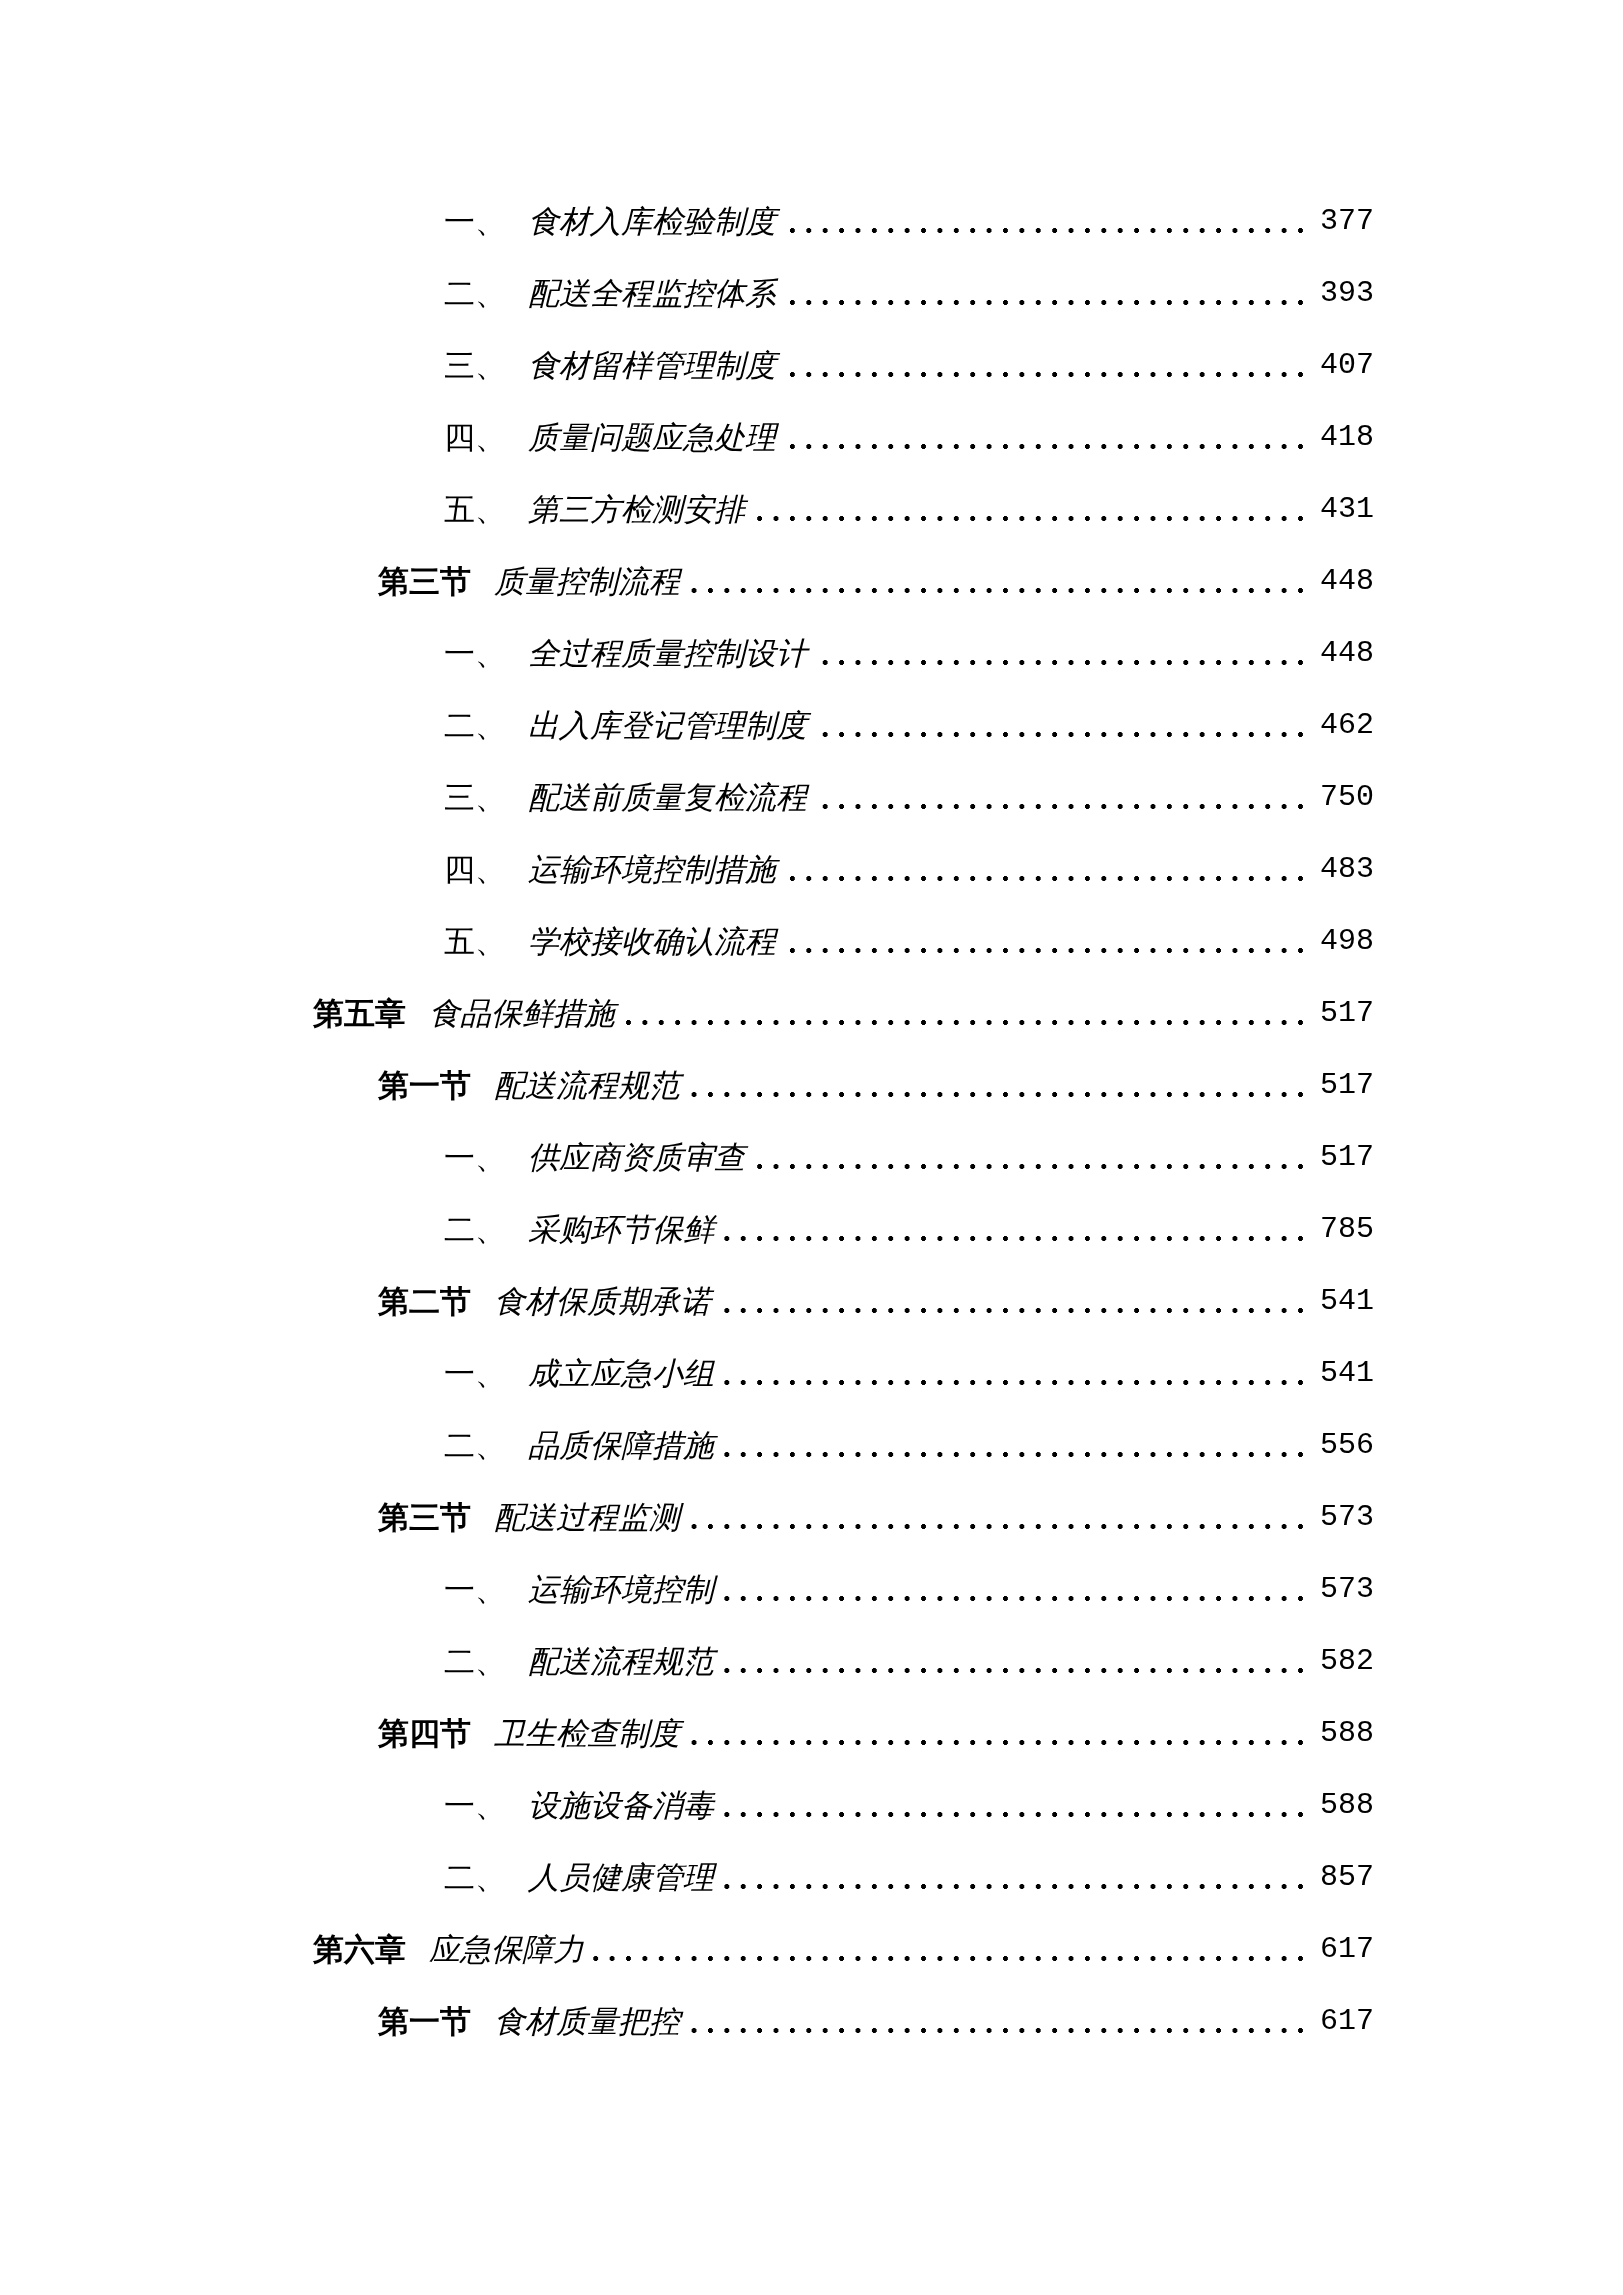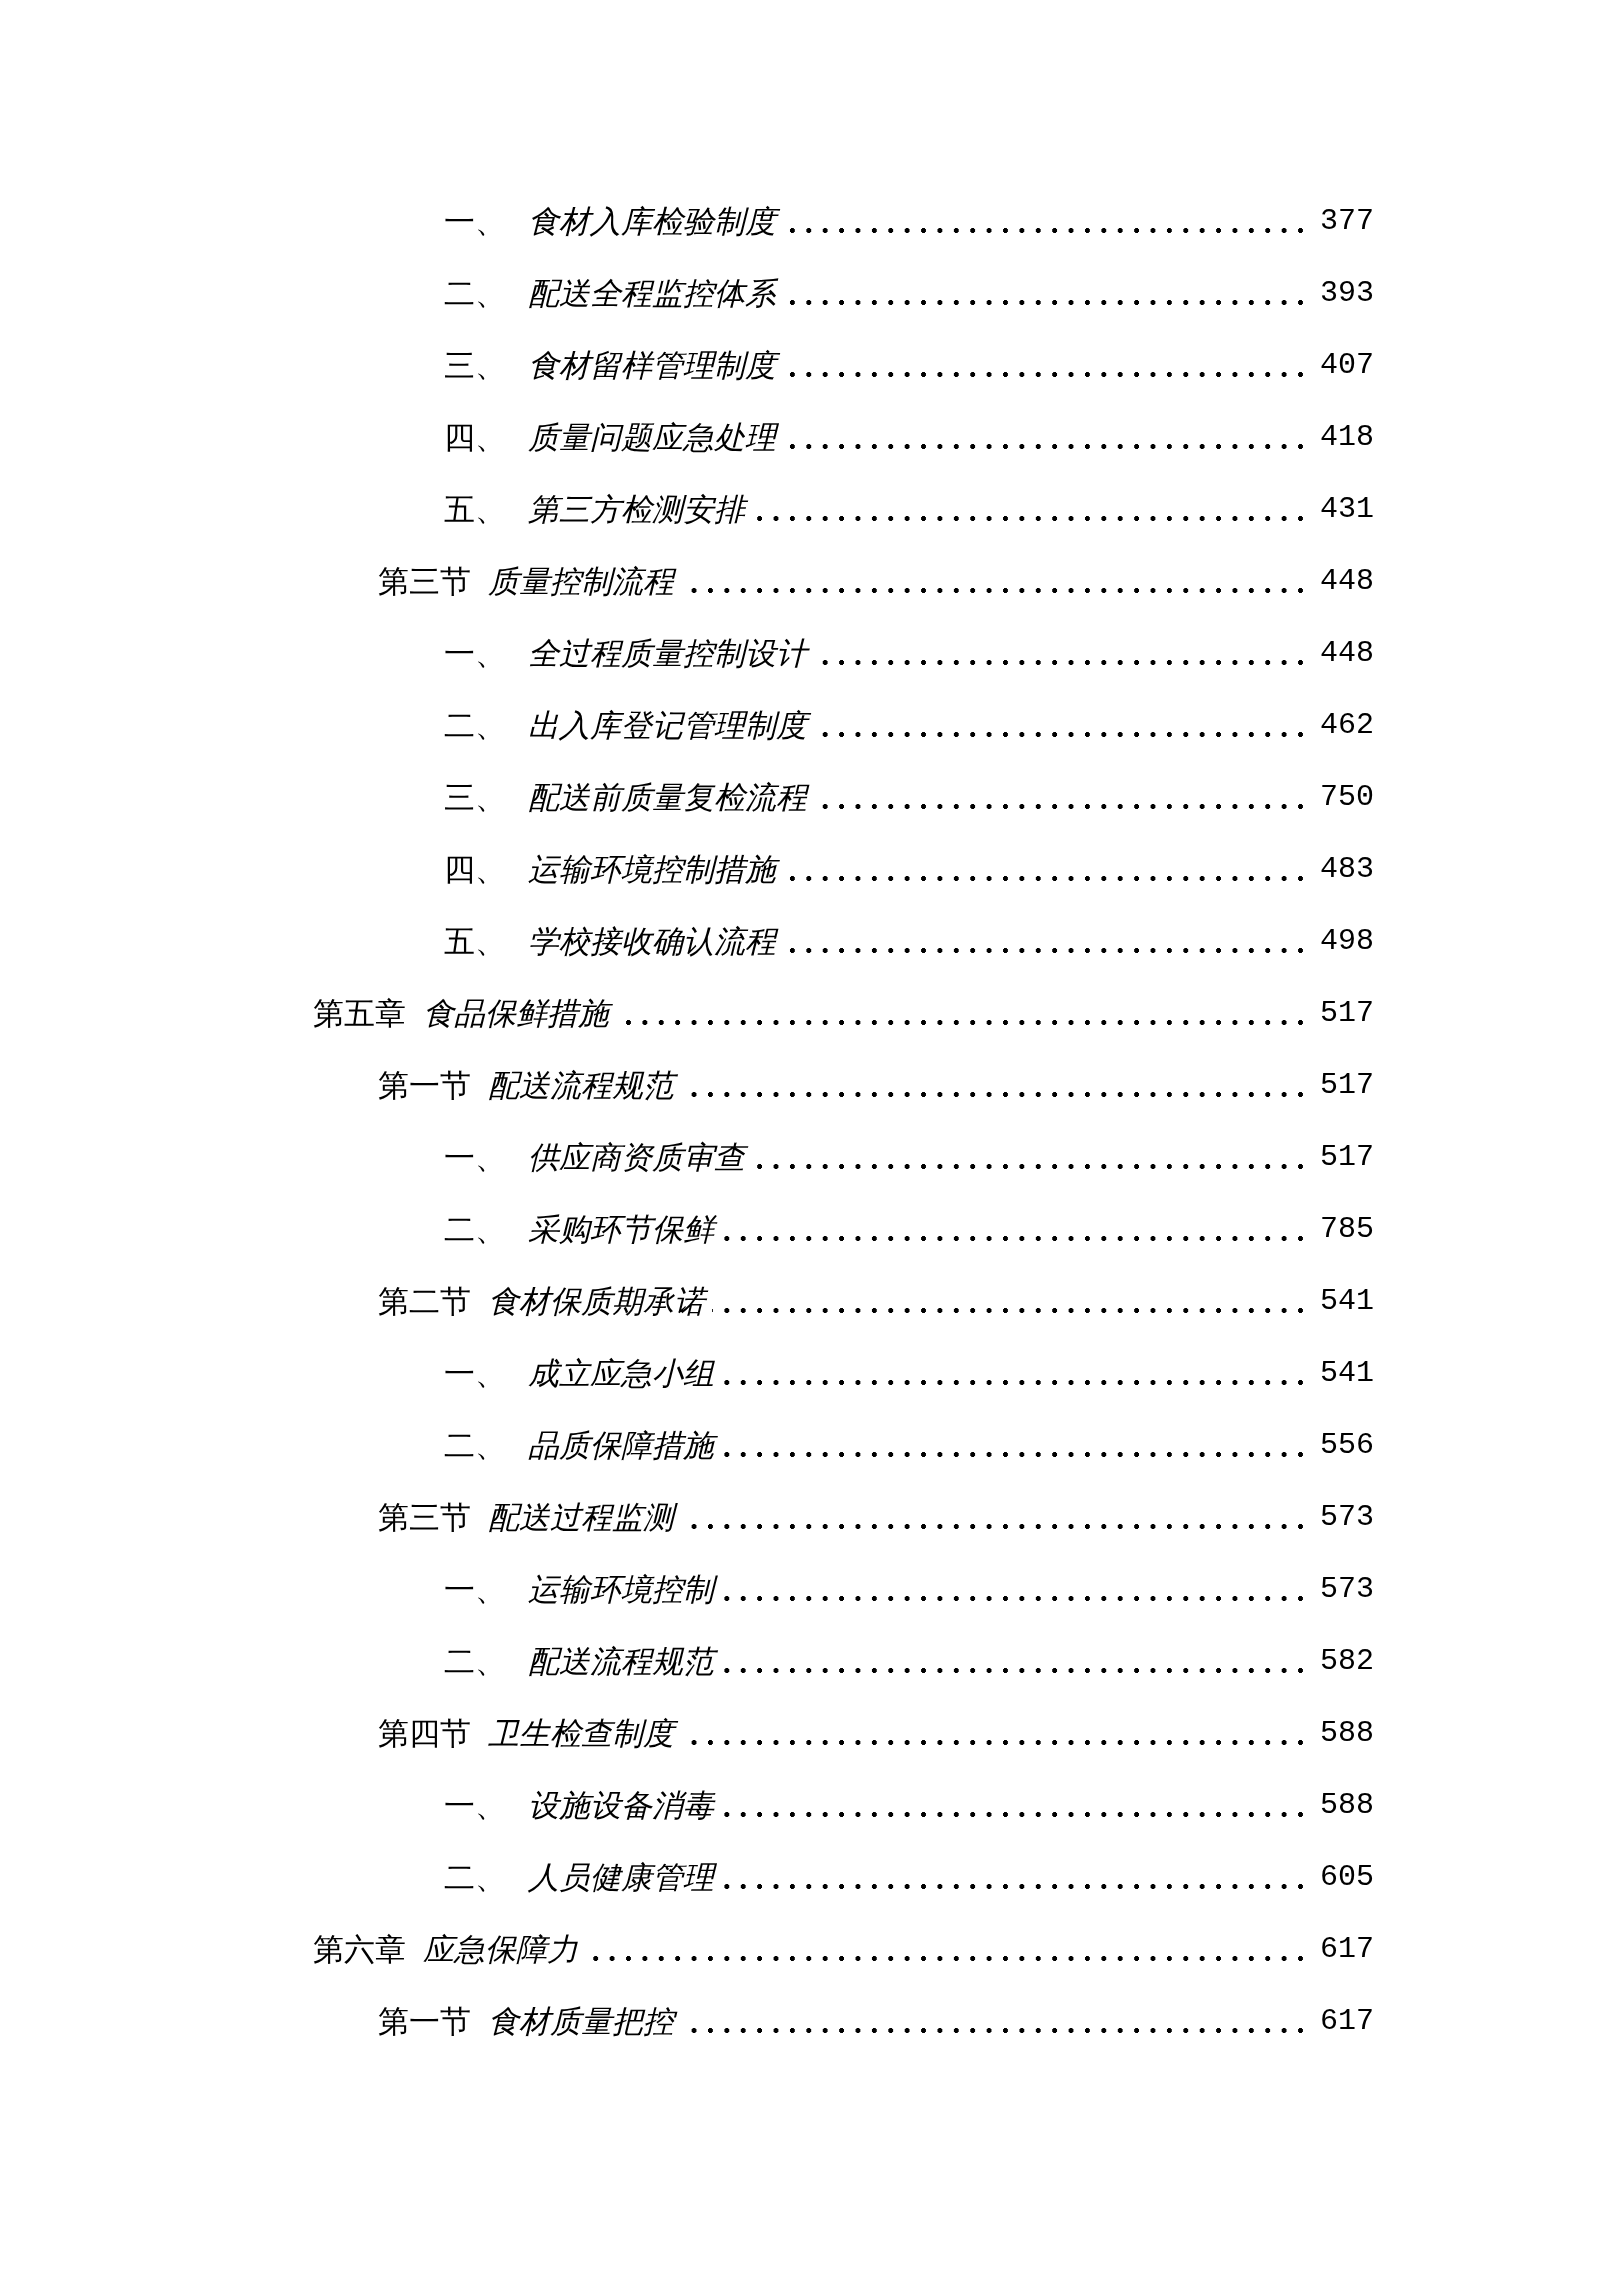--- a/index.html
+++ b/index.html
@@ -35,21 +35,21 @@
     .toc-row.level-chapter { padding-left: 313px; }
     .toc-row.level-section { padding-left: 378px; }
     .toc-row.level-item    { padding-left: 444px; }
 
     .num {
       display: inline-block;
       letter-spacing: 0;
     }
     .level-item .num { width: 84px; }
     .level-section .num,
-    .level-chapter .num { margin-right: 17px; }
+    .level-chapter .num { margin-right: 23px; font-weight: bold; }
 
     .title { display: inline-block; font-style: italic; }
 
     .leader {
       flex: 1 1 auto;
       height: 31px;
       margin: 0 11.8px 0 6.5px;
       position: relative;
       top: 9.2px;
       background-image: radial-gradient(circle, #000 2.4px, transparent 2.7px);
@@ -204,21 +204,21 @@
   <div class="toc-row level-item">
     <span class="num">一、</span>
     <span class="title">设施设备消毒</span>
     <span class="leader"></span>
     <span class="page">588</span>
   </div>
   <div class="toc-row level-item">
     <span class="num">二、</span>
     <span class="title">人员健康管理</span>
     <span class="leader"></span>
-    <span class="page">605</span>
+    <span class="page">857</span>
   </div>
   <div class="toc-row level-chapter">
     <span class="num">第六章</span>
     <span class="title">应急保障力</span>
     <span class="leader"></span>
     <span class="page">617</span>
   </div>
   <div class="toc-row level-section">
     <span class="num">第一节</span>
     <span class="title">食材质量把控</span>

